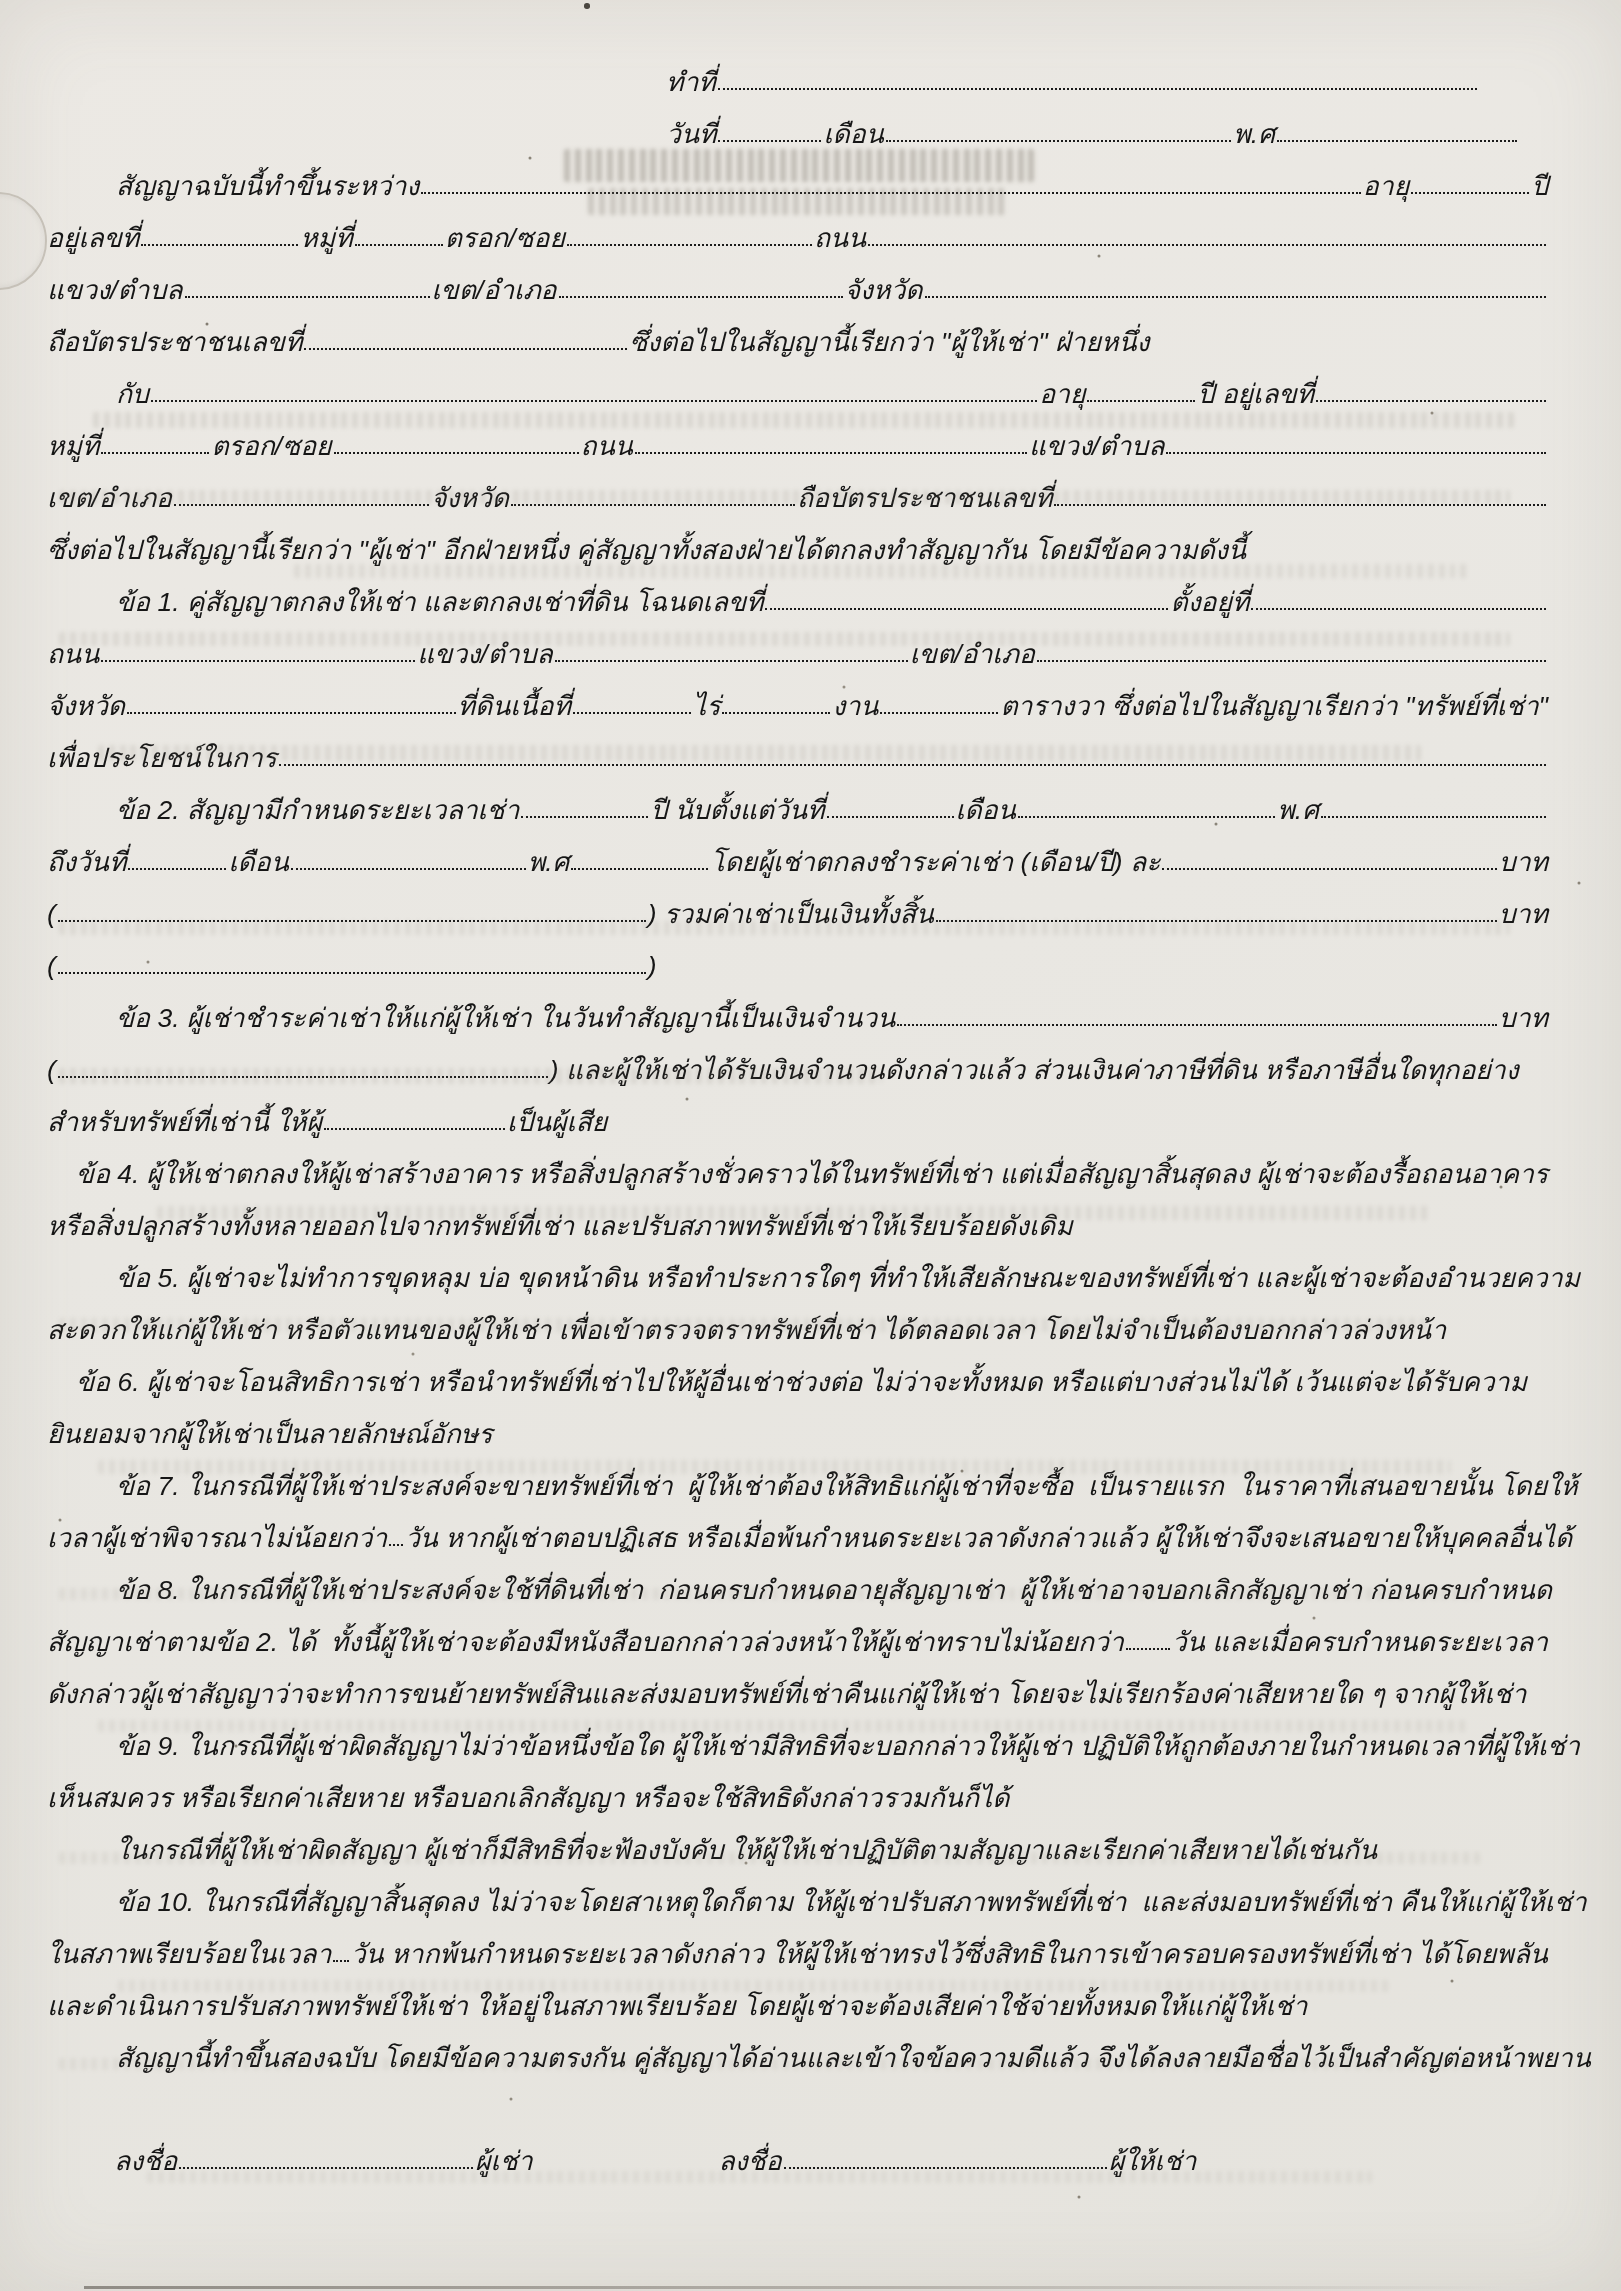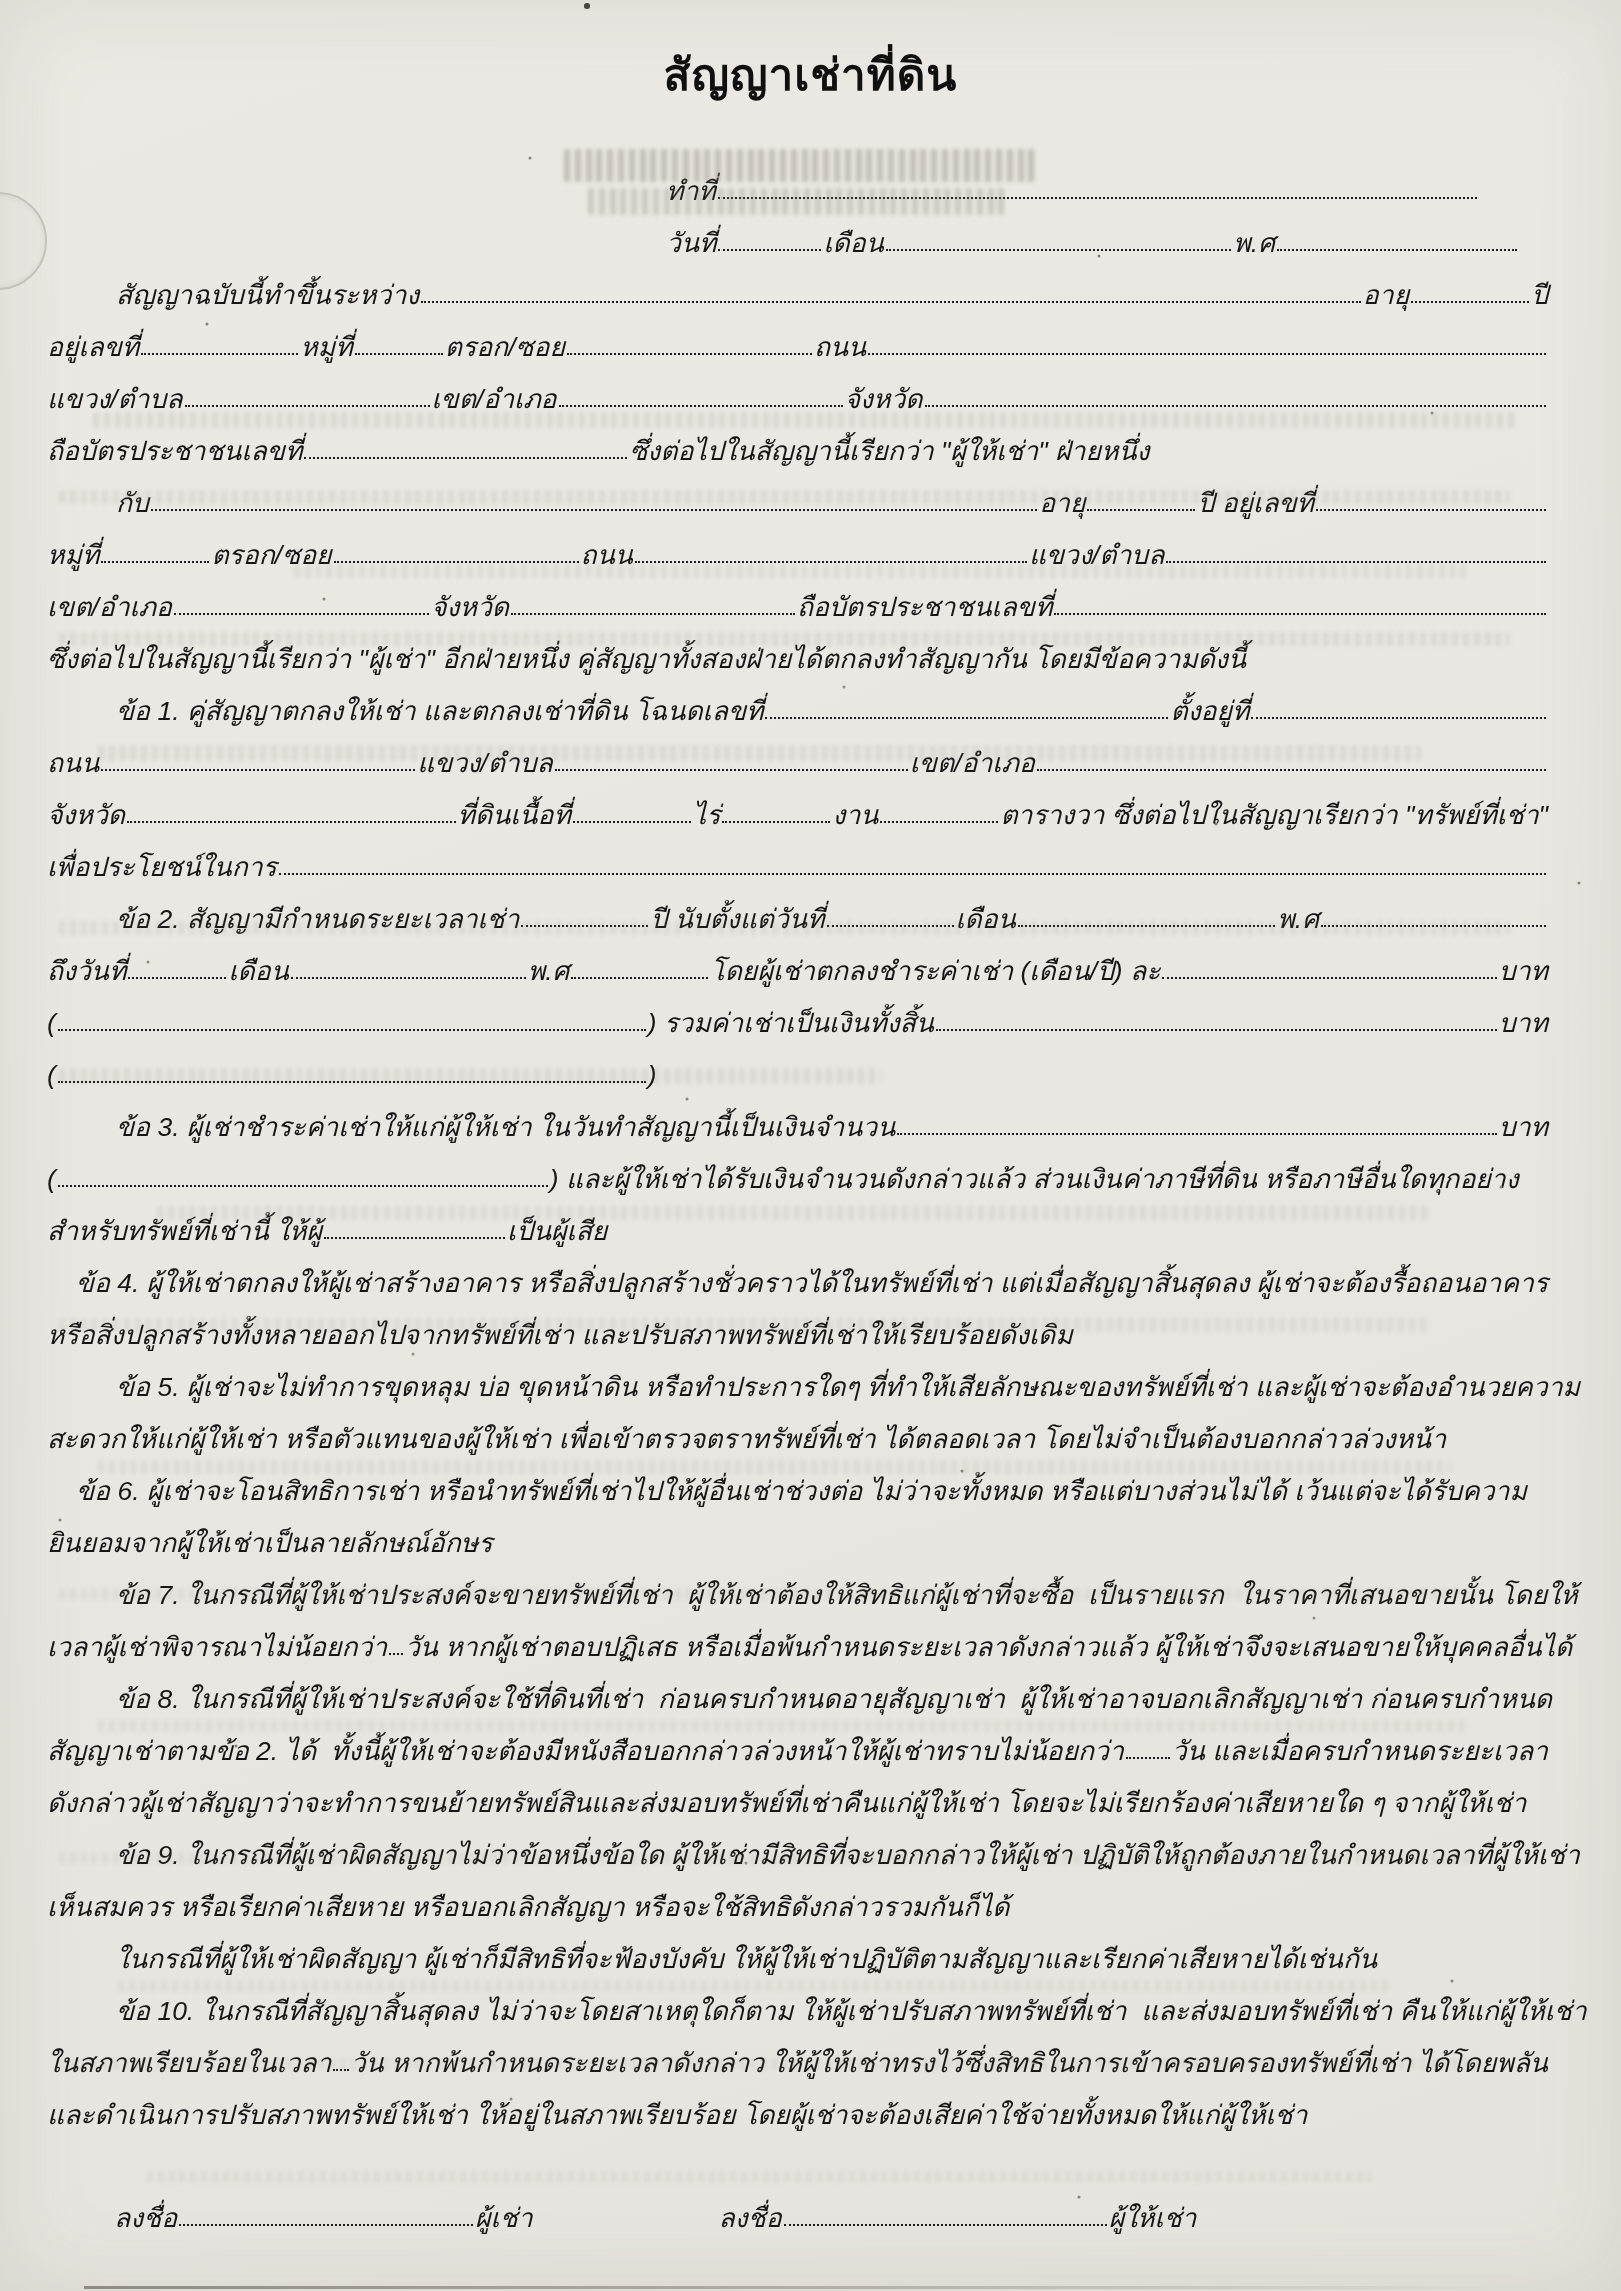--- a/index.html
+++ b/index.html
@@ -66,21 +66,20 @@
       <div class="ghost" style="left: 157px; top: 1206px; width: 1274px; height: 13.7px; opacity: 0.16;"></div>
       <div class="ghost" style="left: 59px; top: 1318px; width: 1372px; height: 13.7px; opacity: 0.14;"></div>
       <div class="ghost" style="left: 98px; top: 1460px; width: 1353px; height: 13.7px; opacity: 0.14;"></div>
       <div class="ghost" style="left: 59px; top: 1588px; width: 1421px; height: 11.8px; opacity: 0.13;"></div>
       <div class="ghost" style="left: 98px; top: 1720px; width: 1372px; height: 11.8px; opacity: 0.13;"></div>
       <div class="ghost" style="left: 59px; top: 1852px; width: 1421px; height: 11.8px; opacity: 0.13;"></div>
       <div class="ghost" style="left: 118px; top: 1980px; width: 1274px; height: 11.8px; opacity: 0.12;"></div>
       <div class="ghost" style="left: 59px; top: 2058px; width: 1421px; height: 11.8px; opacity: 0.12;"></div>
       <div class="ghost" style="left: 147px; top: 2171px; width: 1225px; height: 11.8px; opacity: 0.12;"></div>
     </div>
-  <div class="title">สัญญาเช่าที่ดิน</div>
   <div id="form-lines">
       <div class="fline" style="margin-left: 619px; margin-right: 69px;">
         <span class="t">ทำที่</span>
         <span class="d" style="flex-grow: 1; flex-basis: 23.5px;"></span>
       </div>
       <div class="fline" style="margin-left: 619px; margin-right: 29px; text-align: center;">
         <span class="t">วันที่</span>
         <span class="d" style="width: 103px;"></span>
         <span class="t">เดือน</span>
         <span class="d" style="flex-grow: 1; flex-basis: 23.5px;"></span>
@@ -272,20 +271,23 @@
       <div class="fline" style="margin-left: 69px;">
         <span class="t">ข้อ 10. ในกรณีที่สัญญาสิ้นสุดลง ไม่ว่าจะโดยสาเหตุใดก็ตาม ให้ผู้เช่าปรับสภาพทรัพย์ที่เช่า  และส่งมอบทรัพย์ที่เช่า คืนให้แก่ผู้ให้เช่า</span>
       </div>
       <div class="fline">
         <span class="t">ในสภาพเรียบร้อยในเวลา</span>
         <span class="d" style="width: 127px;"></span>
         <span class="t">วัน หากพ้นกำหนดระยะเวลาดังกล่าว ให้ผู้ให้เช่าทรงไว้ซึ่งสิทธิในการเข้าครอบครองทรัพย์ที่เช่า ได้โดยพลัน</span>
       </div>
       <div class="fline">
         <span class="t">และดำเนินการปรับสภาพทรัพย์ให้เช่า ให้อยู่ในสภาพเรียบร้อย โดยผู้เช่าจะต้องเสียค่าใช้จ่ายทั้งหมดให้แก่ผู้ให้เช่า</span>
+      </div>
+      <div class="fline" style="margin-left: 69px;">
+        <span class="t">สัญญานี้ทำขึ้นสองฉบับ โดยมีข้อความตรงกัน คู่สัญญาได้อ่านและเข้าใจข้อความดีแล้ว จึงได้ลงลายมือชื่อไว้เป็นสำคัญต่อหน้าพยาน</span>
       </div>
       <div class="fline" style="margin-left: 67px; margin-right: 127px; margin-top: 51px;">
         <span class="t">ลงชื่อ</span>
         <span class="d" style="width: 294px;"></span>
         <span class="t">ผู้เช่า</span>
         <span class="g" style="width: 186px;"></span>
         <span class="t">ลงชื่อ</span>
         <span class="d" style="width: 323px;"></span>
         <span class="t">ผู้ให้เช่า</span>
       </div>

